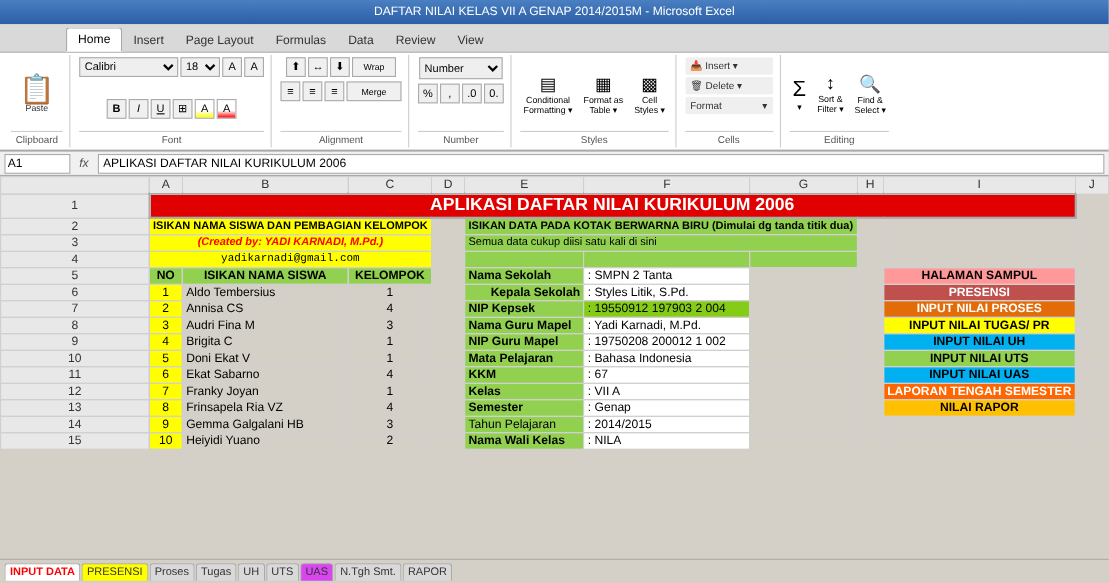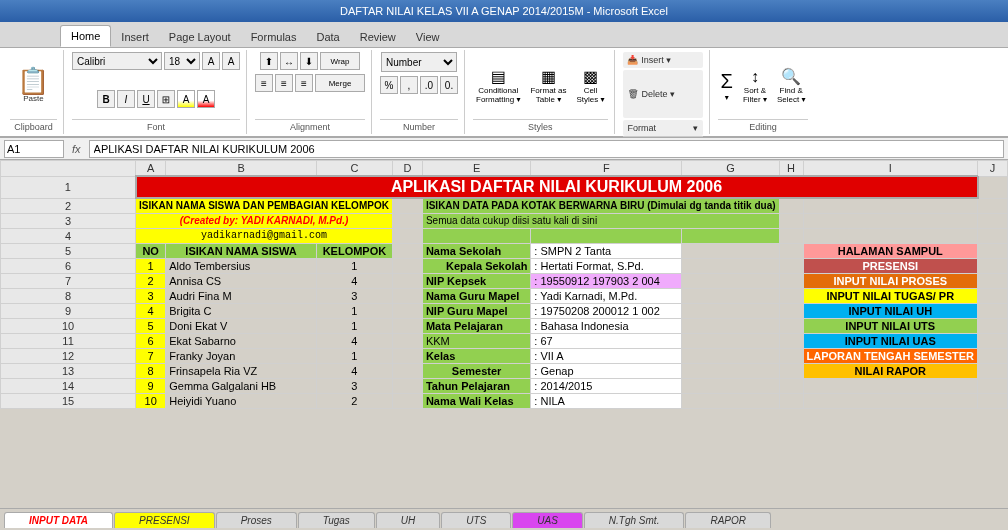--- a/index.html
+++ b/index.html
@@ -193,29 +193,28 @@
     .sheet-tabs {
       background: #d4d0c8;
       display: flex;
       align-items: center;
       height: 22px;
       border-top: 1px solid #aaa;
       padding-left: 4px;
       gap: 1px;
     }
     .sheet-tab {
-      padding: 2px 24px;
+      padding: 2px 4px;
       background: #d4d0c8;
       border: 1px solid #aaa;
       border-bottom: none;
       border-radius: 3px 3px 0 0;
       font-size: 10px;
       cursor: pointer;
       color: #333;
-      font-style: italic;
     }
     .sheet-tab.active {
       background: #fff;
       color: #ff0000;
       font-weight: bold;
     }
     .sheet-tab.yellow { background: #ffff00; }
     .sheet-tab.proses { background: #d9d9d9; }
     .sheet-tab.tugas { background: #d9d9d9; }
     .sheet-tab.uh { background: #d9d9d9; }
@@ -327,21 +326,21 @@
       </div>
     </div>
     <div class="ribbon-section-label">Styles</div>
   </div>
 
   <div class="ribbon-section" style="min-width:90px;">
     <div class="ribbon-section-content" style="flex-direction:column;gap:2px;width:100%;">
       <button class="rb-btn" style="width:80px;justify-content:space-between;flex-direction:row;padding:2px 4px;">
         <span>📥 Insert ▾</span>
       </button>
-      <button class="rb-btn" style="width:80px;justify-content:space-between;flex-direction:row;padding:18px 4px;">
+      <button class="rb-btn" style="width:80px;justify-content:space-between;flex-direction:row;padding:2px 4px;">
         <span>🗑 Delete ▾</span>
       </button>
       <button class="rb-btn" style="width:80px;justify-content:space-between;flex-direction:row;padding:2px 4px;">
         <span>Format</span>
           <span> ▾</span>
       </button>
     </div>
     <div class="ribbon-section-label">Cells</div>
   </div>
 
@@ -442,35 +441,35 @@
           <td></td>
         </tr>
 
         <tr>
           <th class="row-header">6</th>
           <td style="background:#ffff00;text-align:center;">1</td>
           <td>Aldo Tembersius</td>
           <td style="text-align:center;">1</td>
           <td></td>
           <td style="background:#92d050;font-weight:bold;text-align:right;">Kepala Sekolah</td>
-          <td style="background:#ffffff;">: Hertati Format, S.Pd.</td>
+          <td style="background:#ffffff;">: Styles Litik, S.Pd.</td>
           <td></td>
           <td></td>
           <td class="btn-presensi">PRESENSI</td>
           <td></td>
         </tr>
 
         <tr>
           <th class="row-header">7</th>
           <td style="background:#ffff00;text-align:center;">2</td>
           <td>Annisa CS</td>
           <td style="text-align:center;">4</td>
           <td></td>
           <td style="background:#92d050;font-weight:bold;">NIP Kepsek</td>
-          <td style="background:#f0abfc;">: 19550912 197903 2 004</td>
+          <td style="background:#84cc16;">: 19550912 197903 2 004</td>
           <td></td>
           <td></td>
           <td class="btn-proses">INPUT NILAI PROSES</td>
           <td></td>
         </tr>
 
         <tr>
           <th class="row-header">8</th>
           <td style="background:#ffff00;text-align:center;">3</td>
           <td>Audri Fina M</td>
@@ -511,21 +510,21 @@
           <td class="btn-uts">INPUT NILAI UTS</td>
           <td></td>
         </tr>
 
         <tr>
           <th class="row-header">11</th>
           <td style="background:#ffff00;text-align:center;">6</td>
           <td>Ekat Sabarno</td>
           <td style="text-align:center;">4</td>
           <td></td>
-          <td style="background:#92d050;font-weight:normal;">KKM</td>
+          <td style="background:#92d050;font-weight:bold;">KKM</td>
           <td style="background:#ffffff;">: 67</td>
           <td></td>
           <td></td>
           <td class="btn-uas">INPUT NILAI UAS</td>
           <td></td>
         </tr>
 
         <tr>
           <th class="row-header">12</th>
           <td style="background:#ffff00;text-align:center;">7</td>
@@ -539,35 +538,35 @@
           <td class="btn-tengah">LAPORAN TENGAH SEMESTER</td>
           <td></td>
         </tr>
 
         <tr>
           <th class="row-header">13</th>
           <td style="background:#ffff00;text-align:center;">8</td>
           <td>Frinsapela Ria VZ</td>
           <td style="text-align:center;">4</td>
           <td></td>
-          <td style="background:#92d050;font-weight:bold;text-align:center;">Semester</td>
+          <td style="background:#92d050;font-weight:bold;">Semester</td>
           <td style="background:#ffffff;">: Genap</td>
           <td></td>
           <td></td>
           <td class="btn-rapor">NILAI RAPOR</td>
           <td></td>
         </tr>
 
         <tr>
           <th class="row-header">14</th>
           <td style="background:#ffff00;text-align:center;">9</td>
           <td>Gemma Galgalani HB</td>
           <td style="text-align:center;">3</td>
           <td></td>
-          <td style="background:#92d050;font-weight:bold;">Tahun Pelajaran</td>
+          <td style="background:#92d050;font-weight:normal;">Tahun Pelajaran</td>
           <td style="background:#ffffff;">: 2014/2015</td>
           <td></td>
           <td></td>
           <td></td>
           <td></td>
         </tr>
 
         <tr>
           <th class="row-header">15</th>
           <td style="background:#ffff00;text-align:center;">10</td>

